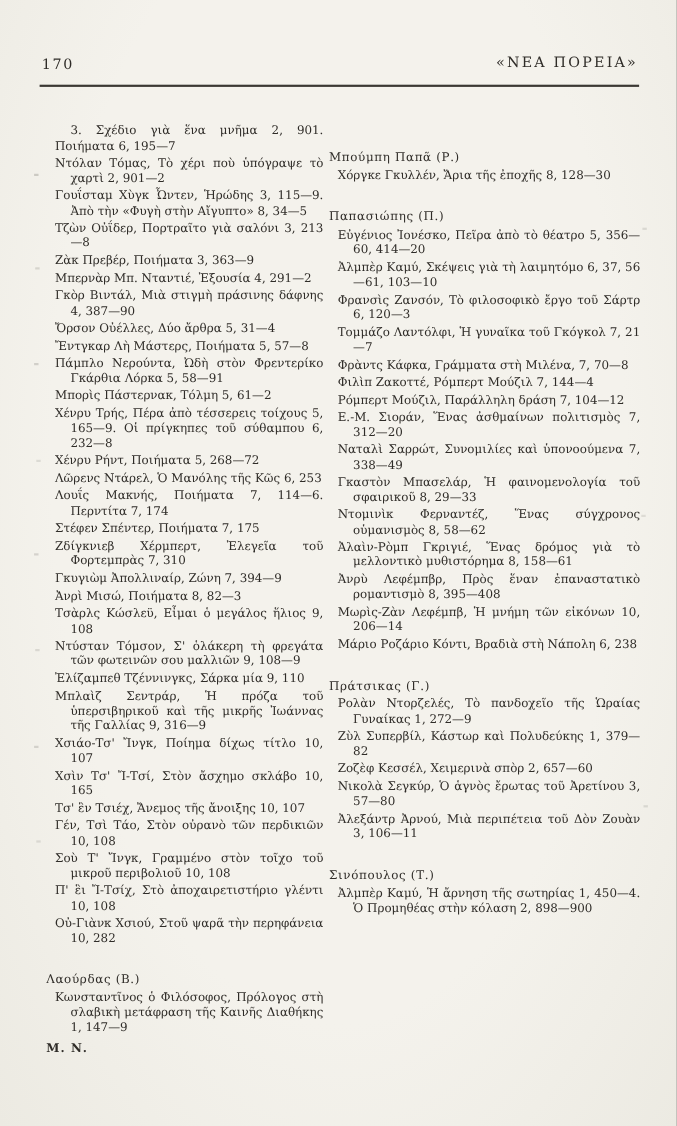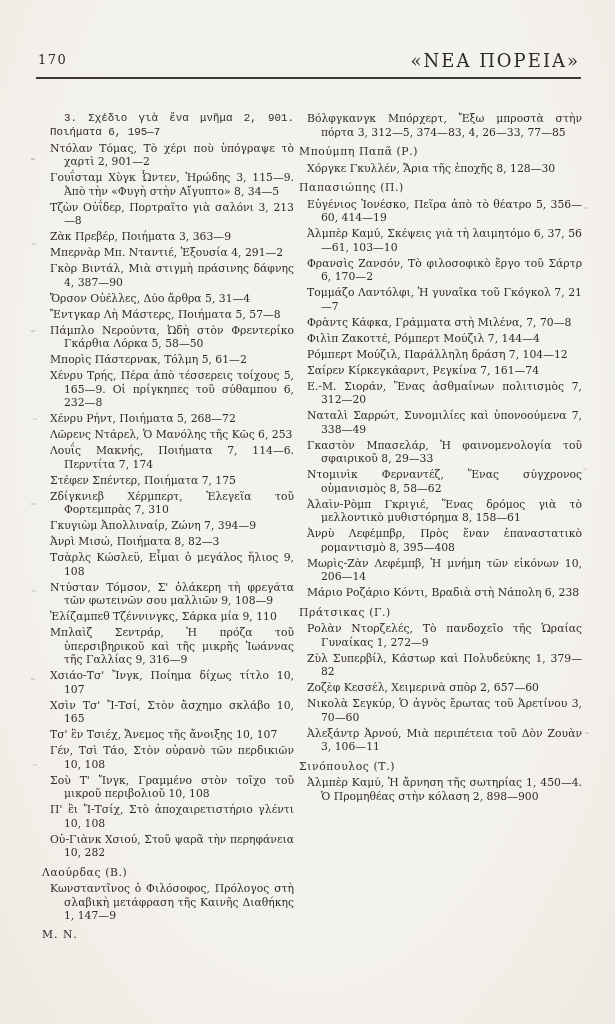--- a/index.html
+++ b/index.html
@@ -18,21 +18,21 @@
     position: absolute;
     left: 38px;
     top: 52px;
     font-size: 13px;
     letter-spacing: 1.5px;
   }
   .journal-title {
     position: absolute;
     right: 35px;
     top: 50px;
-    font-size: 18px;
+    font-size: 13px;
     letter-spacing: 2px;
   }
   .header-rule {
     position: absolute;
     left: 36px;
     right: 34px;
     top: 77px;
     height: 2px;
     background: #3b3833;
   }
@@ -42,23 +42,23 @@
     font-size: 10.8px;
     line-height: 13.5px;
     text-align: justify;
   }
   .col-left  { left: 42px;  width: 252px; }
   .col-right { left: 299px; width: 283px; }
   .item { margin: 0 0 2.5px 0; }
   
   .entry    { padding-left: 22px; text-indent: -14px; }
   
-  .fragment { padding-left: 8px;  text-indent: 14px; font-family: Liberation Mono, monospace; }
-  .heading  { padding-left: 0; letter-spacing: 0.6px; margin-top: 6px; margin-bottom: 3px; }
-  .initials { padding-left: 0; font-weight: normal; margin-top: 5px; letter-spacing: 1px; }
+  .fragment { padding-left: 8px;  text-indent: 14px; }
+  .heading  { padding-left: 0; letter-spacing: 0.6px; margin-top: 24px; margin-bottom: 3px; }
+  .initials { padding-left: 0; font-weight: bold; margin-top: 5px; letter-spacing: 1px; }
   
   .scan-specks {
     position: absolute;
     left: 31px; top: 158px;
     width: 4px; height: 2px;
     background: rgba(90,86,80,0.25);
     box-shadow:
       1px 85px 0 rgba(90,86,80,0.18),
       0px 172px 0 rgba(90,86,80,0.22),
       2px 260px 0 rgba(90,86,80,0.15),
@@ -81,21 +81,21 @@
   <div class="column col-left">
       <p class="item fragment">3. Σχέδιο γιὰ ἕνα μνῆμα 2, 901. Ποιήματα 6, 195—7</p>
       <p class="item entry">Ντόλαν Τόμας, Τὸ χέρι ποὺ ὑπόγραψε τὸ χαρτὶ 2, 901—2</p>
       <p class="item entry">Γουΐσταμ Χὺγκ Ὦντεν, Ἡρώδης 3, 115—9. Ἀπὸ τὴν «Φυγὴ στὴν Αἴγυπτο» 8, 34—5</p>
       <p class="item entry">Τζὼν Οὐΐδερ, Πορτραῖτο γιὰ σαλόνι 3, 213—8</p>
       <p class="item entry">Ζὰκ Πρεβέρ, Ποιήματα 3, 363—9</p>
       <p class="item entry">Μπερνὰρ Μπ. Νταντιέ, Ἐξουσία 4, 291—2</p>
       <p class="item entry">Γκὸρ Βιντάλ, Μιὰ στιγμὴ πράσινης δάφνης 4, 387—90</p>
       <p class="item entry">Ὄρσον Οὐέλλες, Δύο ἄρθρα 5, 31—4</p>
       <p class="item entry">Ἔντγκαρ Λὴ Μάστερς, Ποιήματα 5, 57—8</p>
-      <p class="item entry">Πάμπλο Νερούντα, Ὠδὴ στὸν Φρεντερίκο Γκάρθια Λόρκα 5, 58—50</p>
+      <p class="item entry">Πάμπλο Νερούντα, Ὠδὴ στὸν Φρεντερίκο Γκάρθια Λόρκα 5, 58—91</p>
       <p class="item entry">Μπορὶς Πάστερνακ, Τόλμη 5, 61—2</p>
       <p class="item entry">Χένρυ Τρής, Πέρα ἀπὸ τέσσερεις τοίχους 5, 165—9. Οἱ πρίγκηπες τοῦ σύθαμπου 6, 232—8</p>
       <p class="item entry">Χένρυ Ρήντ, Ποιήματα 5, 268—72</p>
       <p class="item entry">Λῶρενς Ντάρελ, Ὁ Μανόλης τῆς Κῶς 6, 253</p>
       <p class="item entry">Λουΐς Μακνής, Ποιήματα 7, 114—6. Περντίτα 7, 174</p>
       <p class="item entry">Στέφεν Σπέντερ, Ποιήματα 7, 175</p>
       <p class="item entry">Ζδίγκνιεβ Χέρμπερτ, Ἐλεγεῖα τοῦ Φορτεμπρὰς 7, 310</p>
       <p class="item entry">Γκυγιὼμ Ἀπολλιναίρ, Ζώνη 7, 394—9</p>
       <p class="item entry">Ἀνρὶ Μισώ, Ποιήματα 8, 82—3</p>
       <p class="item entry">Τσὰρλς Κώσλεϋ, Εἶμαι ὁ μεγάλος ἥλιος 9, 108</p>
@@ -107,43 +107,41 @@
       <p class="item entry">Τσ' ἓν Τσιέχ, Ἄνεμος τῆς ἄνοιξης 10, 107</p>
       <p class="item entry">Γέν, Τσὶ Τάο, Στὸν οὐρανὸ τῶν περδικιῶν 10, 108</p>
       <p class="item entry">Σοὺ Τ' Ἴνγκ, Γραμμένο στὸν τοῖχο τοῦ μικροῦ περιβολιοῦ 10, 108</p>
       <p class="item entry">Π' ἓι Ἴ-Τσίχ, Στὸ ἀποχαιρετιστήριο γλέντι 10, 108</p>
       <p class="item entry">Οὐ-Γιὰνκ Χσιού, Στοῦ ψαρᾶ τὴν περηφάνεια 10, 282</p>
       <p class="item heading">Λαούρδας (Β.)</p>
       <p class="item entry">Κωνσταντῖνος ὁ Φιλόσοφος, Πρόλογος στὴ σλαβικὴ μετάφραση τῆς Καινῆς Διαθήκης 1, 147—9</p>
       <p class="item initials">Μ. Ν.</p>
     </div>
   <div class="column col-right">
-      <p class="item entry">Βόλφγκανγκ Μπόρχερτ, Ἔξω μπροστὰ στὴν πόρτα 3, 312—5, 374—83, 4, 26—33, 77—85</p>
       <p class="item heading">Μπούμπη Παπᾶ (Ρ.)</p>
       <p class="item entry">Χόργκε Γκυλλέν, Ἄρια τῆς ἐποχῆς 8, 128—30</p>
       <p class="item heading">Παπασιώπης (Π.)</p>
-      <p class="item entry">Εὐγένιος Ἰονέσκο, Πεῖρα ἀπὸ τὸ θέατρο 5, 356—60, 414—19</p>
+      <p class="item entry">Εὐγένιος Ἰονέσκο, Πεῖρα ἀπὸ τὸ θέατρο 5, 356—60, 414—20</p>
       <p class="item entry">Ἀλμπὲρ Καμύ, Σκέψεις γιὰ τὴ λαιμητόμο 6, 37, 56—61, 103—10</p>
-      <p class="item entry">Φρανσὶς Ζανσόν, Τὸ φιλοσοφικὸ ἔργο τοῦ Σάρτρ 6, 170—2</p>
+      <p class="item entry">Φρανσὶς Ζανσόν, Τὸ φιλοσοφικὸ ἔργο τοῦ Σάρτρ 6, 120—3</p>
       <p class="item entry">Τομμάζο Λαντόλφι, Ἡ γυναῖκα τοῦ Γκόγκολ 7, 21—7</p>
       <p class="item entry">Φρὰντς Κάφκα, Γράμματα στὴ Μιλένα, 7, 70—8</p>
       <p class="item entry">Φιλὶπ Ζακοττέ, Ρόμπερτ Μούζιλ 7, 144—4</p>
       <p class="item entry">Ρόμπερτ Μούζιλ, Παράλληλη δράση 7, 104—12</p>
-      <p class="item entry">Σαίρεν Κίρκεγκάαρντ, Ρεγκίνα 7, 161—74</p>
       <p class="item entry">Ε.-Μ. Σιοράν, Ἕνας ἀσθμαίνων πολιτισμὸς 7, 312—20</p>
       <p class="item entry">Ναταλὶ Σαρρώτ, Συνομιλίες καὶ ὑπονοούμενα 7, 338—49</p>
       <p class="item entry">Γκαστὸν Μπασελάρ, Ἡ φαινομενολογία τοῦ σφαιρικοῦ 8, 29—33</p>
       <p class="item entry">Ντομινὶκ Φερναντέζ, Ἕνας σύγχρονος οὑμανισμὸς 8, 58—62</p>
       <p class="item entry">Ἀλαὶν-Ρὸμπ Γκριγιέ, Ἕνας δρόμος γιὰ τὸ μελλοντικὸ μυθιστόρημα 8, 158—61</p>
       <p class="item entry">Ἀνρὺ Λεφέμπβρ, Πρὸς ἕναν ἐπαναστατικὸ ρομαντισμὸ 8, 395—408</p>
       <p class="item entry">Μωρὶς-Ζὰν Λεφέμπβ, Ἡ μνήμη τῶν εἰκόνων 10, 206—14</p>
       <p class="item entry">Μάριο Ροζάριο Κόντι, Βραδιὰ στὴ Νάπολη 6, 238</p>
       <p class="item heading">Πράτσικας (Γ.)</p>
       <p class="item entry">Ρολὰν Ντορζελές, Τὸ πανδοχεῖο τῆς Ὡραίας Γυναίκας 1, 272—9</p>
       <p class="item entry">Ζὺλ Συπερβίλ, Κάστωρ καὶ Πολυδεύκης 1, 379—82</p>
       <p class="item entry">Ζοζὲφ Κεσσέλ, Χειμερινὰ σπὸρ 2, 657—60</p>
-      <p class="item entry">Νικολὰ Σεγκύρ, Ὁ ἁγνὸς ἔρωτας τοῦ Ἀρετίνου 3, 70—60</p>
+      <p class="item entry">Νικολὰ Σεγκύρ, Ὁ ἁγνὸς ἔρωτας τοῦ Ἀρετίνου 3, 57—80</p>
       <p class="item entry">Ἀλεξάντρ Ἀρνού, Μιὰ περιπέτεια τοῦ Δὸν Ζουὰν 3, 106—11</p>
       <p class="item heading">Σινόπουλος (Τ.)</p>
       <p class="item entry">Ἀλμπὲρ Καμύ, Ἡ ἄρνηση τῆς σωτηρίας 1, 450—4. Ὁ Προμηθέας στὴν κόλαση 2, 898—900</p>
     </div>
   <div class="scan-specks"></div>
 </div>
 
 </body></html>

